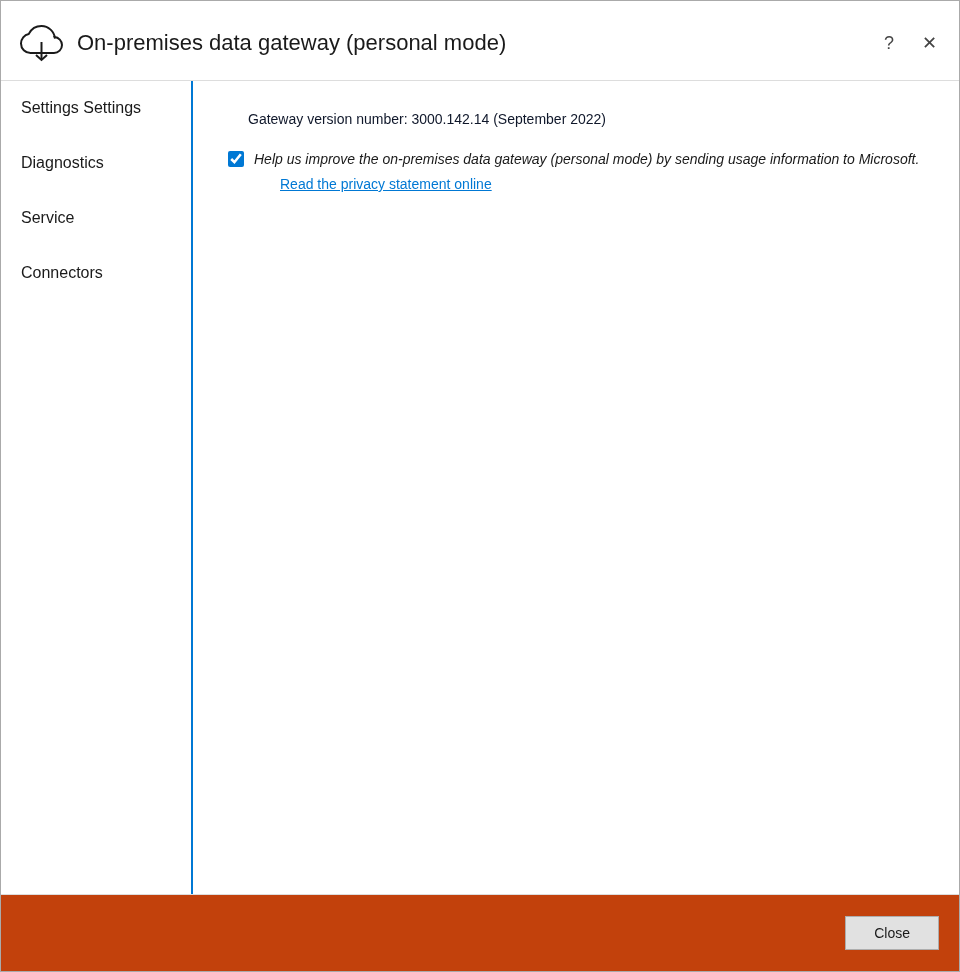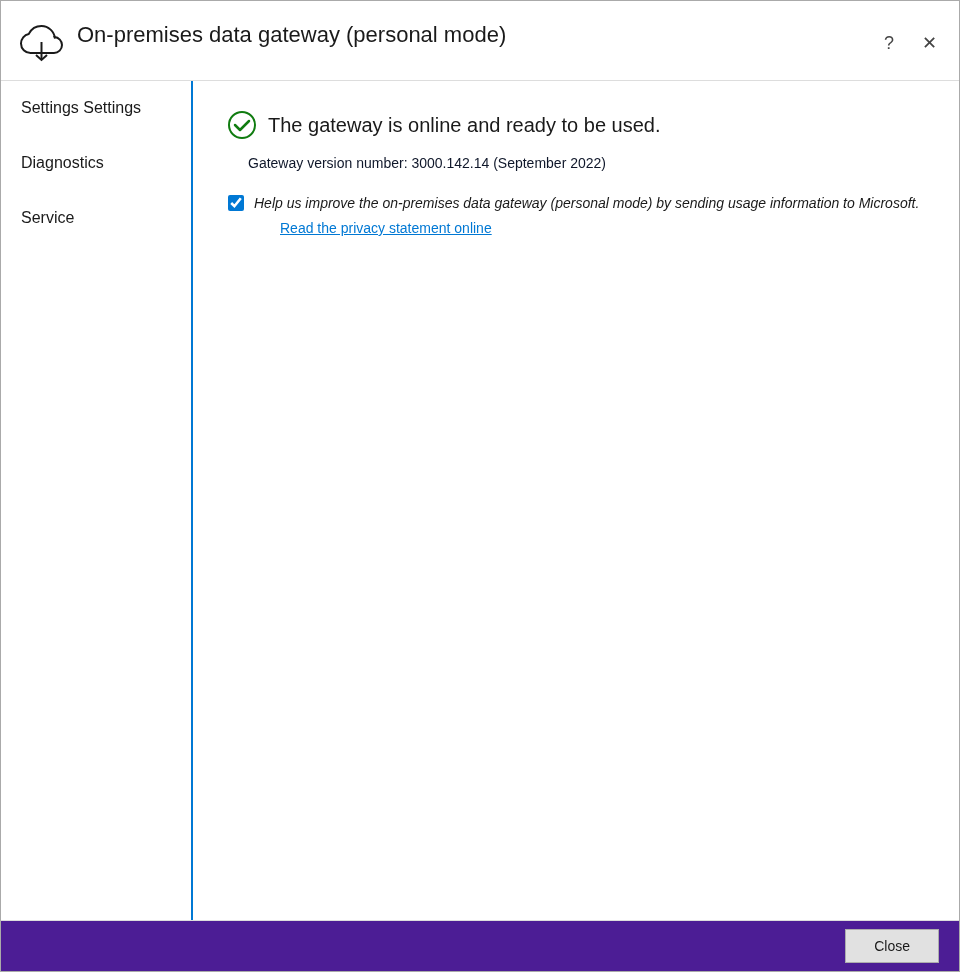--- a/index.html
+++ b/index.html
@@ -34,21 +34,21 @@
       align-items: center;
       justify-content: space-between;
       padding: 14px 16px 10px 16px;
       background: #ffffff;
       border-bottom: 1px solid #ddd;
       min-height: 80px;
     }
 
     .title-left {
       display: flex;
-      align-items: flex-start;
+      align-items: center;
       gap: 12px;
     }
 
     .cloud-icon {
       width: 48px;
       height: 42px;
     }
 
     .title-text {
       font-size: 22px;
@@ -171,22 +171,22 @@
     .privacy-link {
       font-size: 14px;
       color: #0078d4;
       cursor: pointer;
       margin-left: 26px;
     }
 
     .footer {
       display: flex;
       justify-content: flex-end;
-      padding: 8px 20px;
-      background: #4c1d95;
+      padding: 21px 20px;
+      background: #c2410c;
       border-top: 1px solid #ddd;
     }
 
     .close-btn {
       padding: 8px 28px;
       background: #e1e1e1;
       border: 1px solid #adadad;
       font-size: 14px;
       cursor: pointer;
       color: #1a1a1a;
@@ -218,31 +218,27 @@
     <nav class="sidebar">
       <button class="nav-item">
         <span>Settings Settings</span>
       </button>
       <button class="nav-item">
         <span>Diagnostics</span>
       </button>
       <button class="nav-item">
         <span>Service</span>
       </button>
+      <button class="nav-item">
+        <span>Connectors</span>
+      </button>
     </nav>
 
     <div class="main-content">
 
-      <div class="status-row">
-        <svg class="check-icon" viewBox="0 0 28 28" fill="none" xmlns="http://www.w3.org/2000/svg">
-          <circle cx="14" cy="14" r="13" stroke="#107c10" stroke-width="2" fill="none"></circle>
-          <polyline points="7,14 12,19 21,10" stroke="#107c10" stroke-width="2.5" fill="none" stroke-linecap="round" stroke-linejoin="round"></polyline>
-        </svg>
-        <span class="status-text">The gateway is online and ready to be used.</span>
-      </div>
 
       <div class="version-text">Gateway version number: 3000.142.14 (September 2022)</div>
 
       <div class="checkbox-row">
         <input type="checkbox" class="help-checkbox" checked="" style="">
         <div class="checkbox-container">
           <span class="help-text">Help us improve the on-premises data gateway (personal mode) by sending usage information to Microsoft.</span>
           <a class="privacy-link" href="#">Read the privacy statement online</a>
         </div>
       </div>

